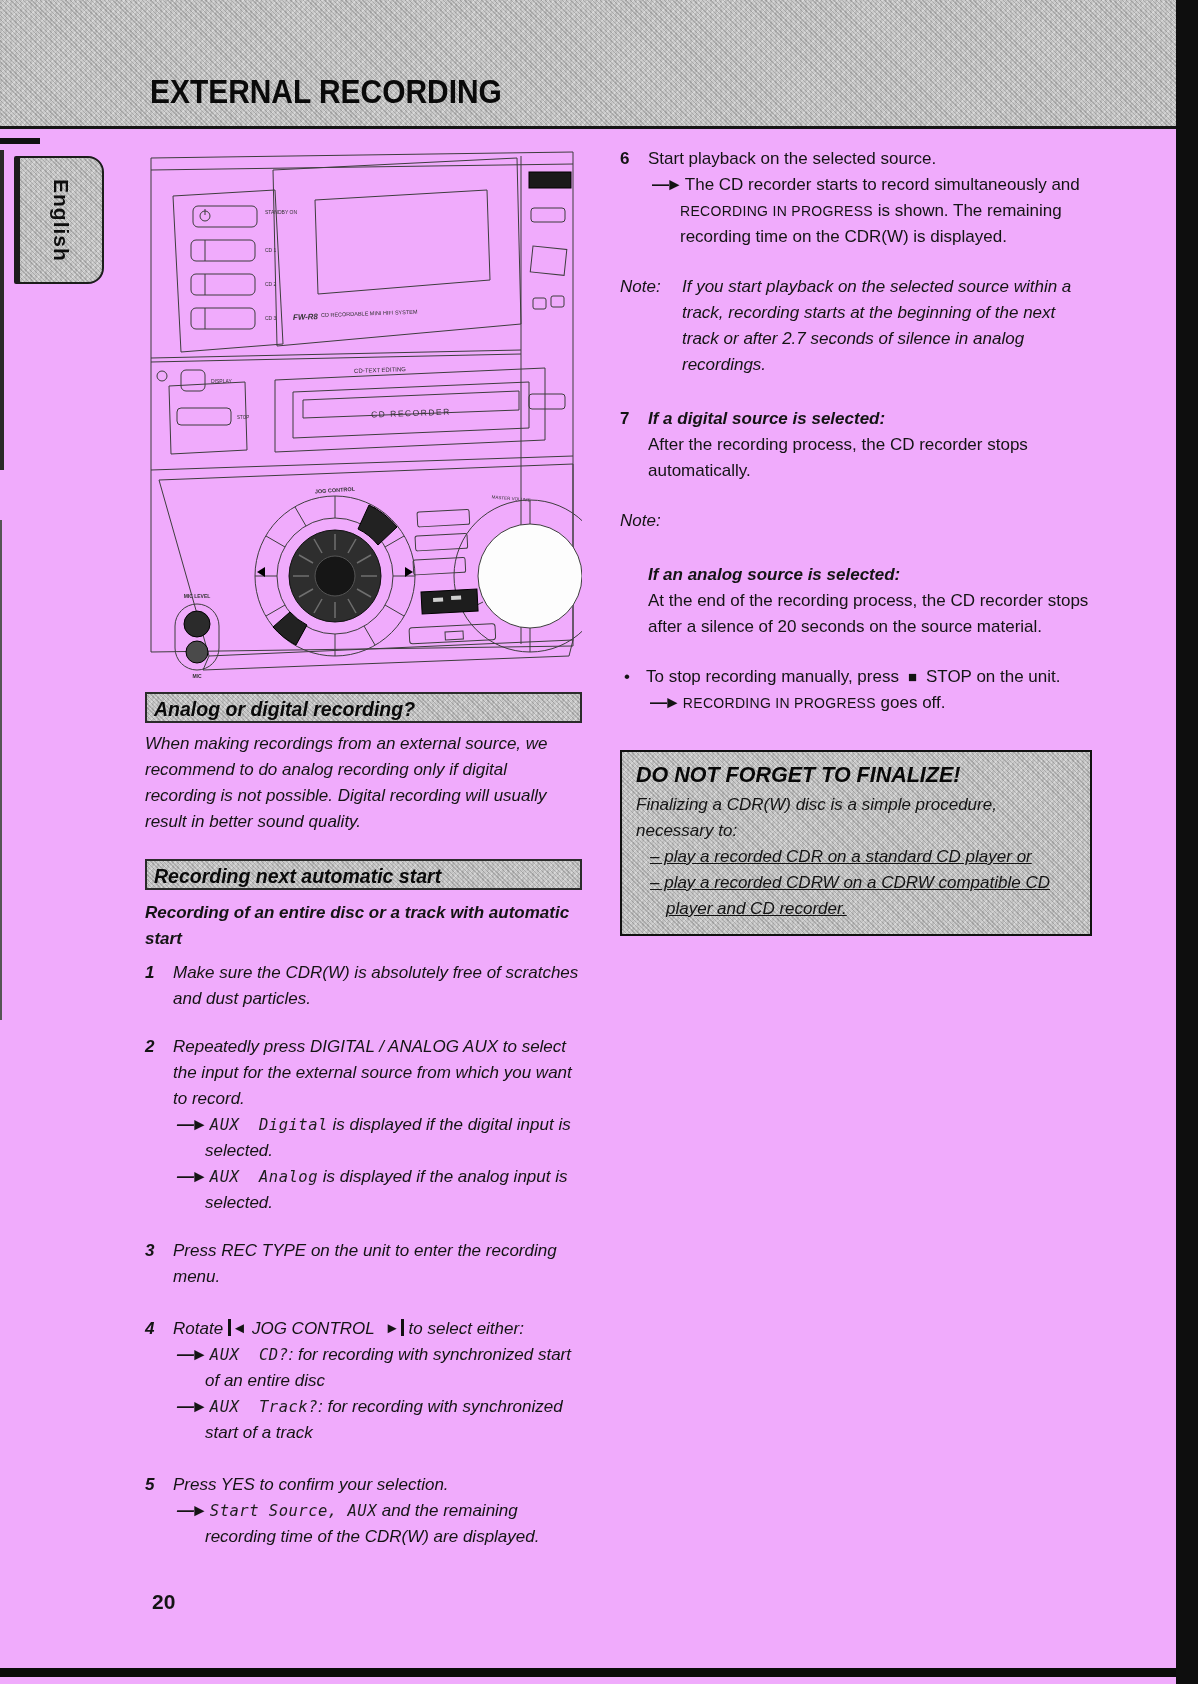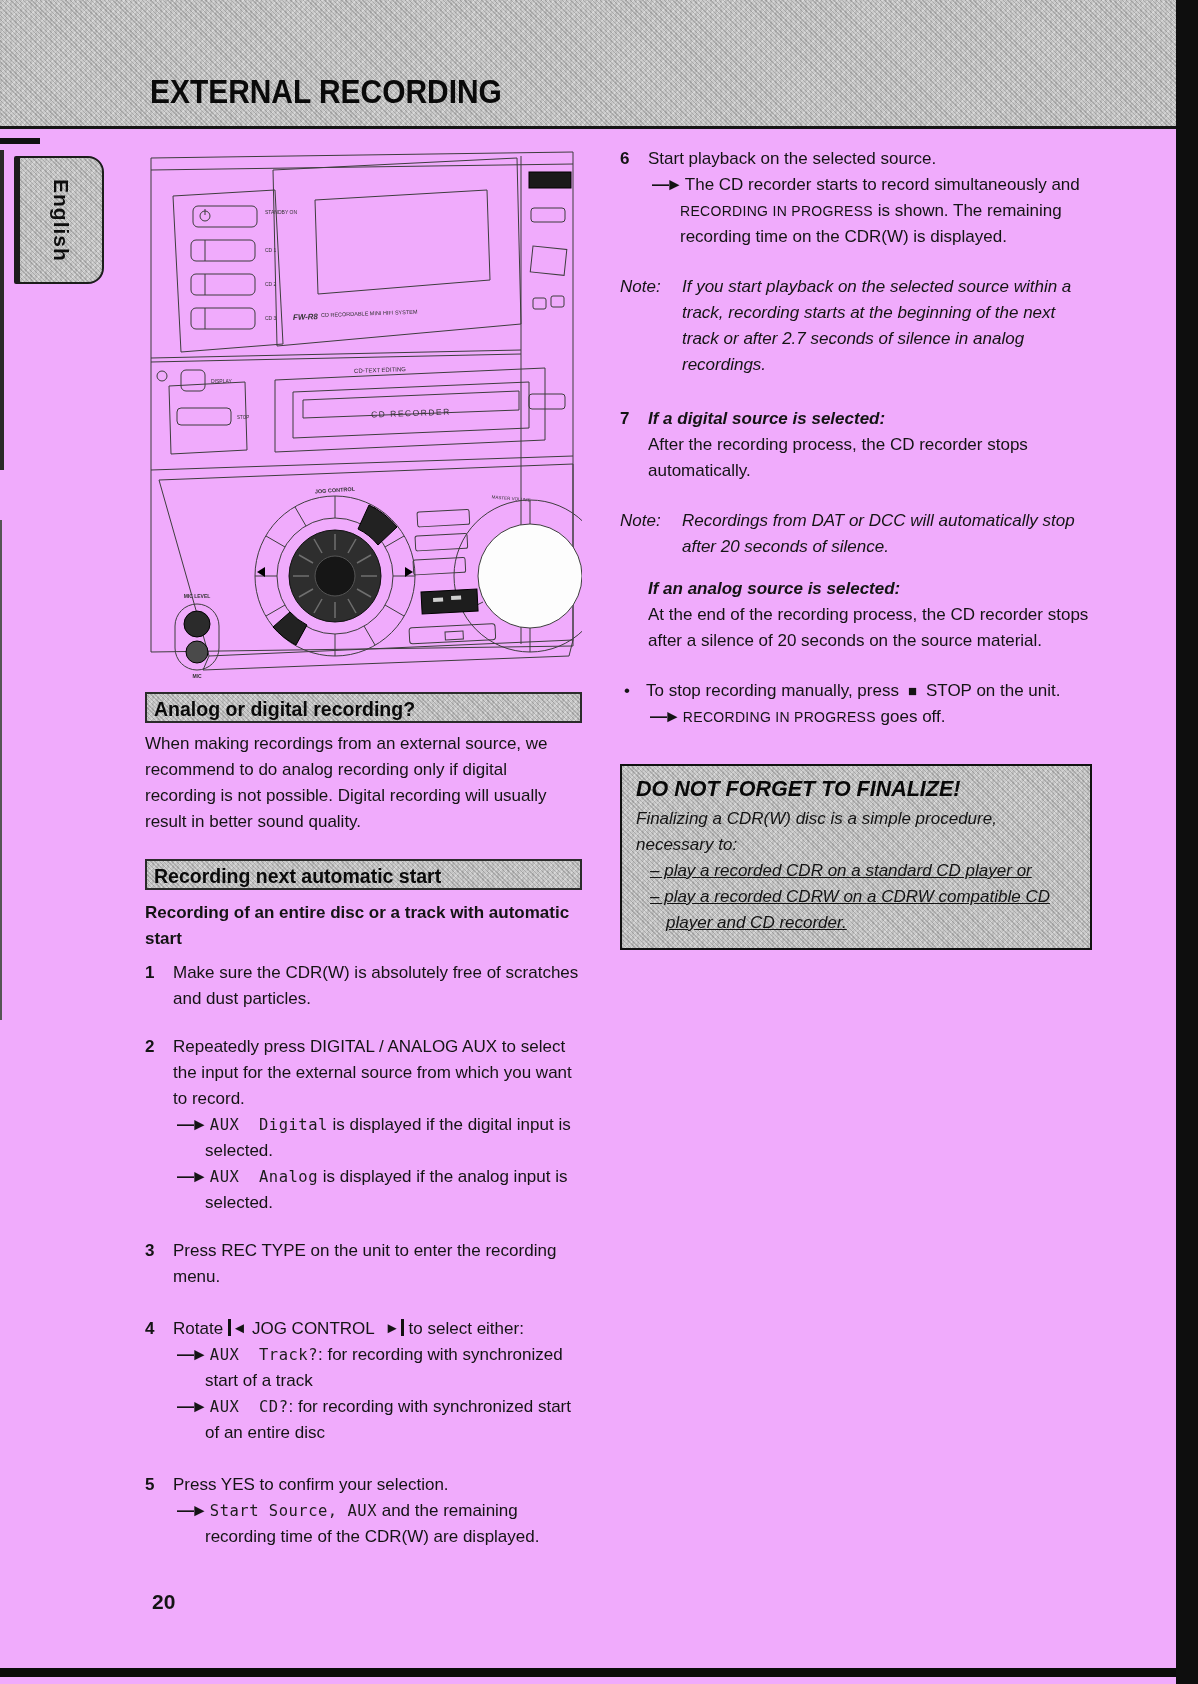--- a/index.html
+++ b/index.html
@@ -43,21 +43,21 @@
     writing-mode:vertical-rl; font-weight:bold; font-size:21px; color:#0d0d0d;
     letter-spacing:1px;
   }
 
   .illustration{position:absolute; left:145px; top:146px; width:437px; height:534px;}
   .sketch{stroke:#3d3d3d; fill:none; stroke-width:1;}
   .sk-txt{fill:#333; stroke:none; font-family:"Liberation Sans",sans-serif;}
 
   
   .col{position:absolute; font-size:17px; line-height:26px;}
-  .col-left{left:145px; top:692px; width:437px;}
+  .col-left{left:145px; top:692px; width:437px;font-style:italic;}
   .col-right{left:620px; top:146px; width:472px;}
   .secbar{
     height:31px; line-height:31px; border:2px solid #2b2b2b; box-sizing:border-box;
     font-weight:bold; font-size:19.5px; padding-left:7px; color:#0a0a0a;
   }
   .subtitle{font-weight:bold; margin-top:10px;}
   .para{margin-top:8px;}
   .step{position:relative; padding-left:28px; margin-top:22px;}
   .step-num{position:absolute; left:0; top:0; font-weight:bold;}
   .result{padding-left:32px; text-indent:-28px; }
@@ -245,24 +245,24 @@
 
     <div class="step">
       <span class="step-num">3</span>
       <span>Press REC TYPE on the unit to enter the recording menu.</span>
     </div>
 
     <div class="step" style="margin-top:26px;">
       <span class="step-num">4</span>
       <span>Rotate</span><span class="jog-ico jog-prev">◄</span><span class="jog-word">JOG CONTROL</span><span class="jog-ico jog-next">►</span><span>to select either:</span>
       <div class="result">
+        <span class="arrow">—►</span><span class="lcd">AUX  CD?</span><span>: for recording with synchronized start of an entire disc</span>
+      </div>
+      <div class="result">
         <span class="arrow">—►</span><span class="lcd">AUX  Track?</span><span>: for recording with synchronized start of a track</span>
-      </div>
-      <div class="result">
-        <span class="arrow">—►</span><span class="lcd">AUX  CD?</span><span>: for recording with synchronized start of an entire disc</span>
       </div>
     </div>
 
     <div class="step" style="margin-top:26px;">
       <span class="step-num">5</span>
       <span>Press YES to confirm your selection.</span>
       <div class="result">
         <span class="arrow">—►</span><span class="lcd">Start Source, AUX</span><span> and the remaining recording time of the CDR(W) are displayed.</span>
       </div>
     </div>
@@ -283,24 +283,23 @@
     </div>
 
     <div class="step" style="margin-top:28px;">
       <span class="step-num">7</span>
       <span class="bi">If a digital source is selected:</span>
       <div>After the recording process, the CD recorder stops automatically.</div>
     </div>
 
     <div class="note">
       <span class="note-label">Note:</span>
-      <span class="note-body">Recordings from DAT or DCC will automatically stop after 20 seconds of silence.</span>
-    </div>
-
-    <div class="step" style="margin-top:16px;">
+    </div>
+
+    <div class="step" style="margin-top:28px;">
       <span class="bi">If an analog source is selected:</span>
       <div>At the end of the recording process, the CD recorder stops after a silence of 20 seconds on the source material.</div>
     </div>
 
     <div class="bullet-line">
       <span class="bullet-dot">•</span>
       <span>To stop recording manually, press</span><span class="stop-ico">■</span><span>STOP on the unit.</span>
       <div class="result">
         <span class="arrow">—►</span><span class="badge">RECORDING IN PROGRESS</span><span> goes off.</span>
       </div>

